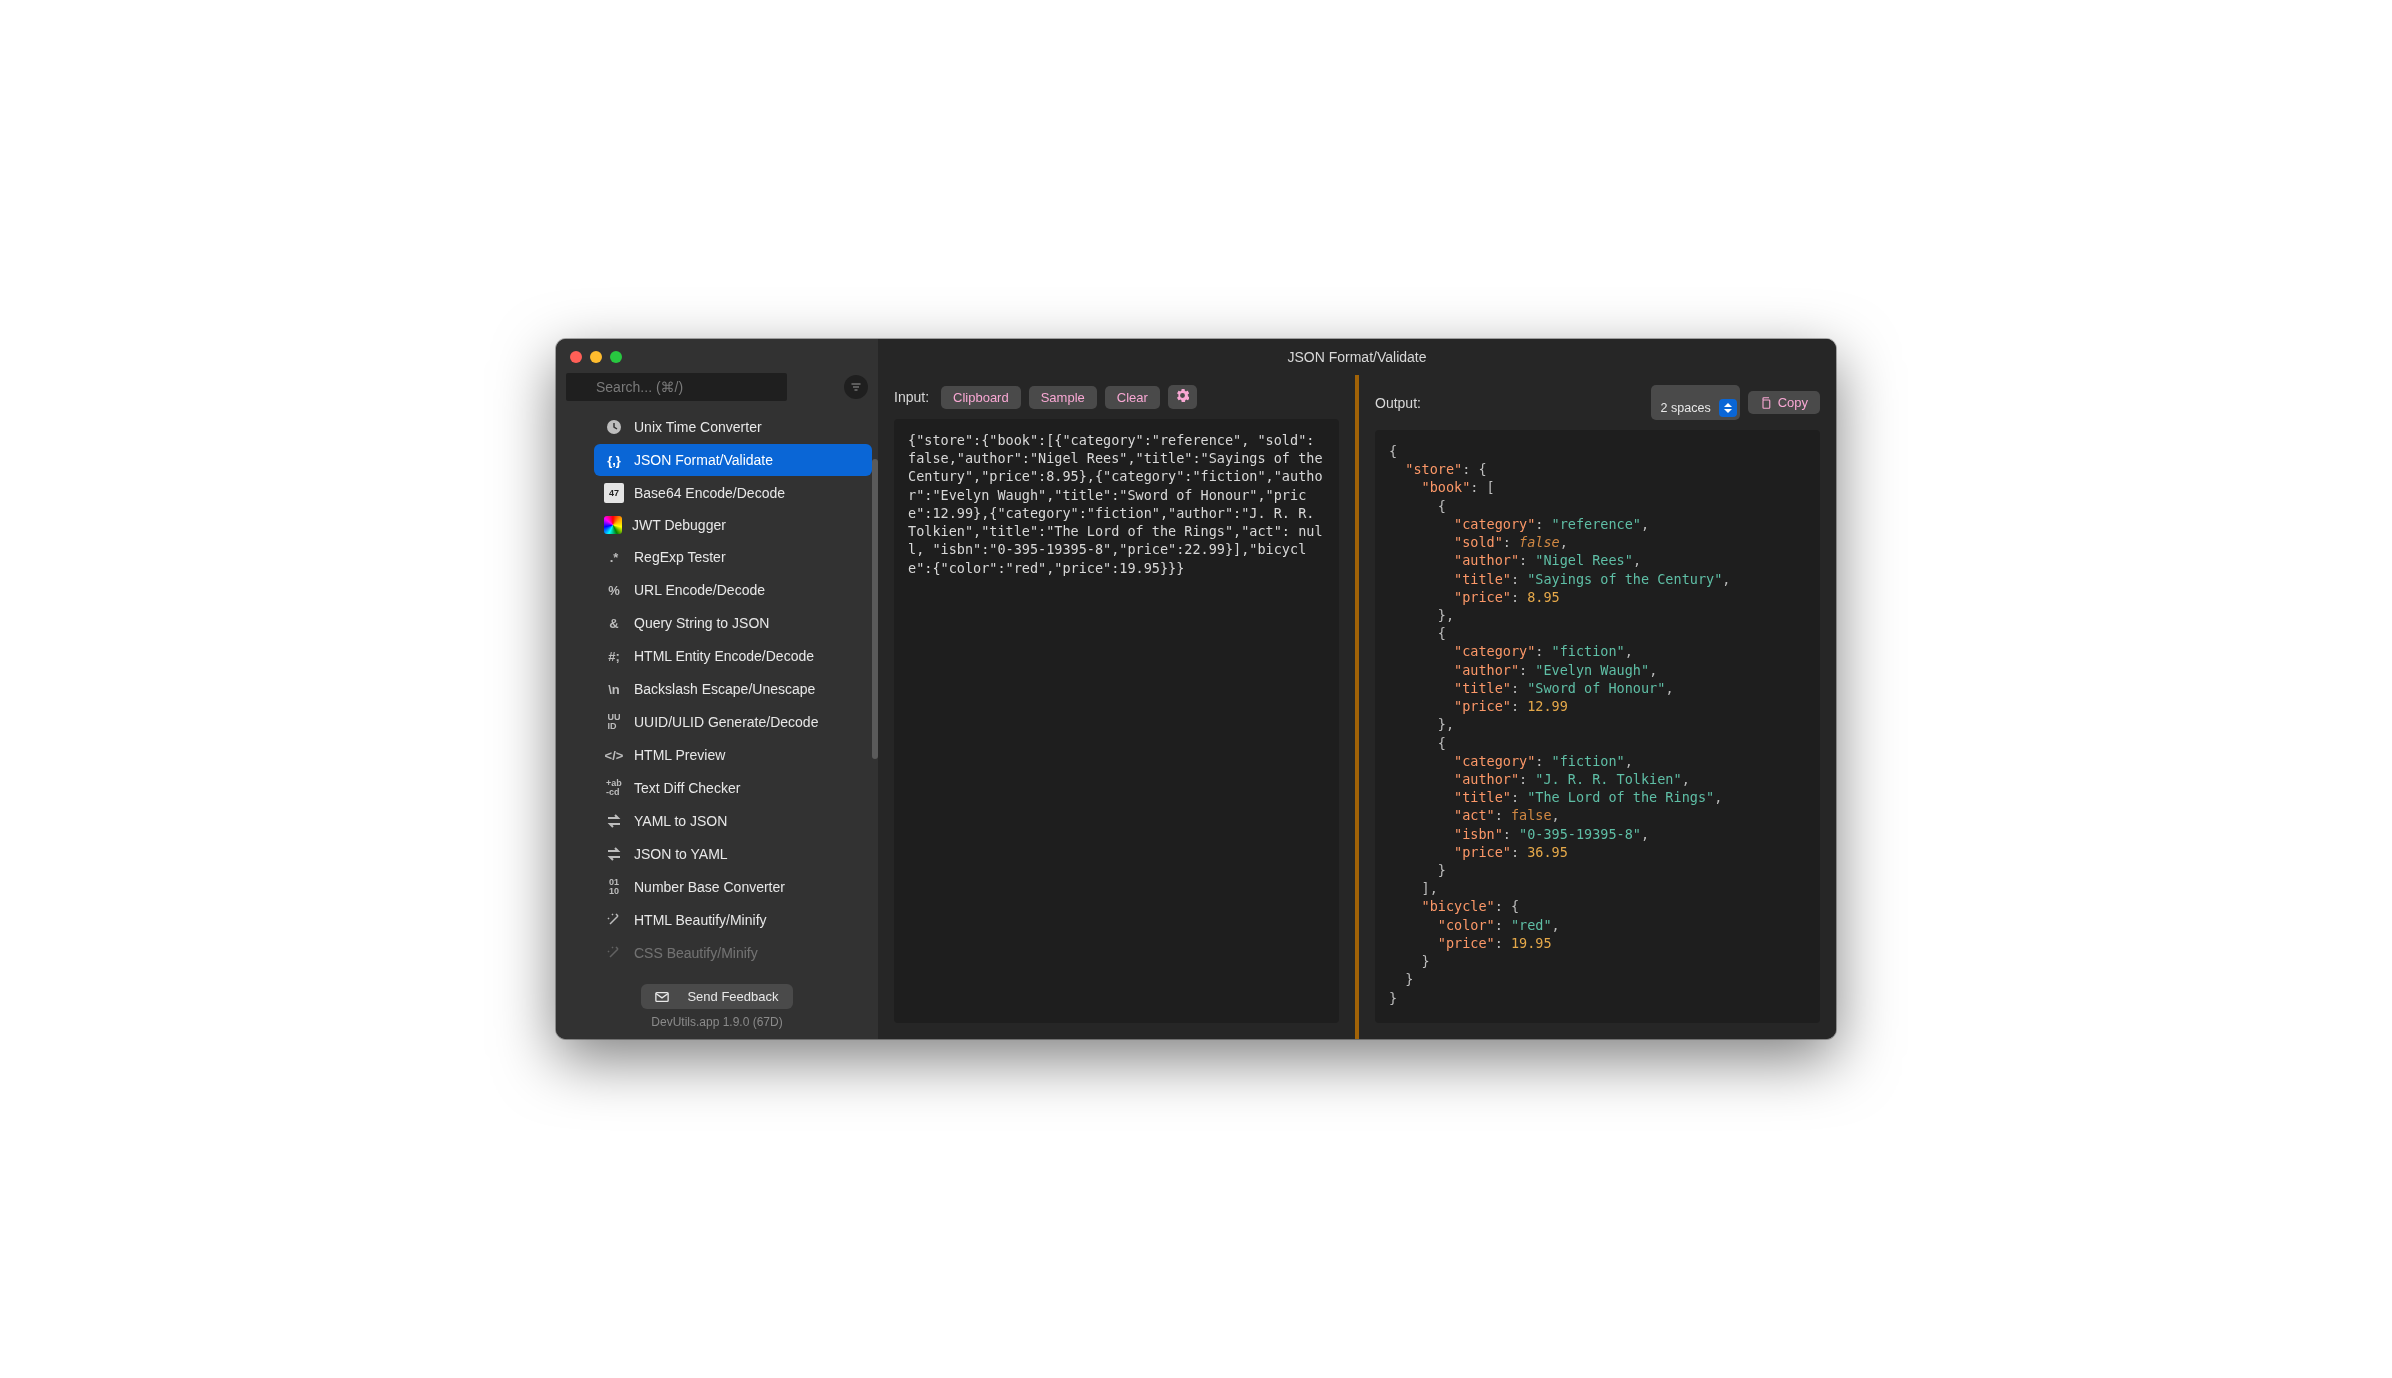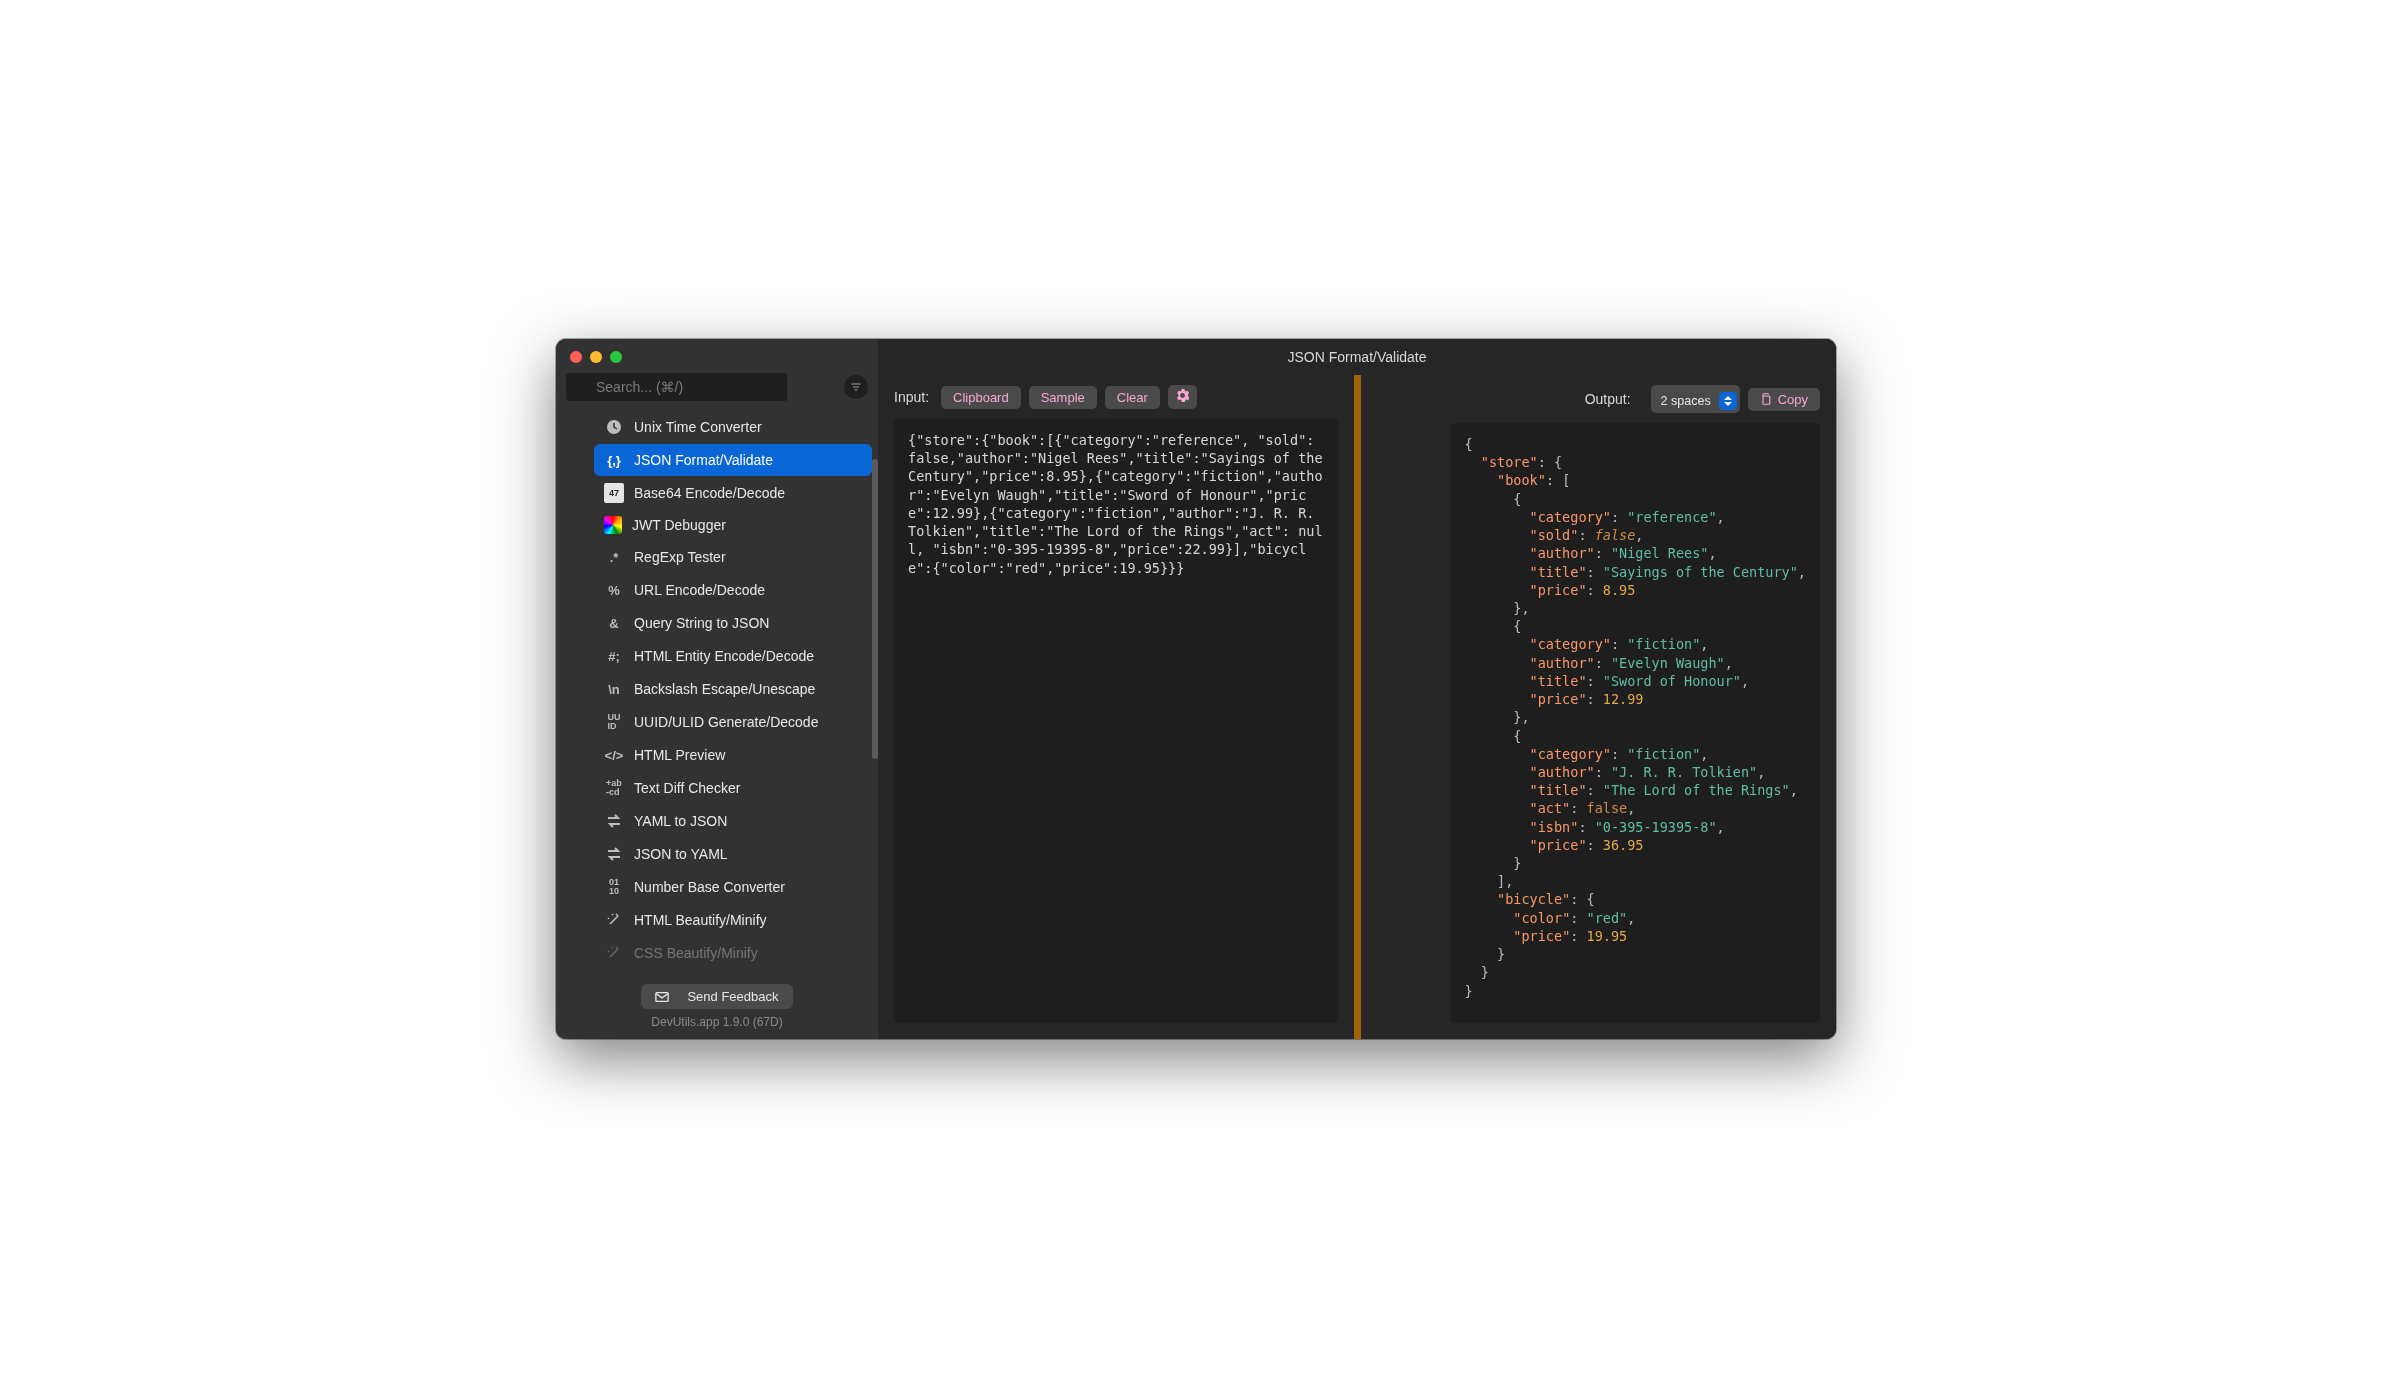--- a/index.html
+++ b/index.html
@@ -149,21 +149,21 @@
     display: flex;
     overflow: hidden;
   }
   .pane {
     flex: 1;
     display: flex;
     flex-direction: column;
     padding: 10px 16px 16px 16px;
     min-width: 0;
   }
-  .pane + .pane { border-left: 7px solid #a16207; align-items: flex-end; }
+  .pane + .pane { border-left: 4px solid #a16207; }
   .pane-header {
     display: flex;
     align-items: center;
     gap: 8px;
     margin-bottom: 10px;
     flex-wrap: wrap;
   }
   .pane-label {
     color: #d8d8d8; font-size: 14px; margin-right: 4px;
   }
@@ -172,21 +172,21 @@
     background: #4a4a4a; color: #f9a8d4;
     border: none; border-radius: 5px;
     padding: 4px 12px; font-size: 13px;
     cursor: pointer;
   }
   .btn.icon-only { padding: 4px 8px; }
   .select-btn {
     display: inline-flex; align-items: center; gap: 2px;
     background: #4a4a4a; color: #e8e8e8;
     border: none; border-radius: 5px;
-    padding: 7px 3px 3px 10px; font-size: 12.5px;
+    padding: 14px 3px 3px 10px; font-size: 12.5px;
     cursor: pointer;
   }
   .select-arrows {
     background: #0a66d6; border-radius: 4px;
     width: 18px; height: 18px;
     display: flex; flex-direction: column; align-items: center; justify-content: center;
     margin-left: 6px;
   }
   .select-arrows svg { display:block; }
   .copy-btn { display: inline-flex; align-items: center; gap: 6px; }

